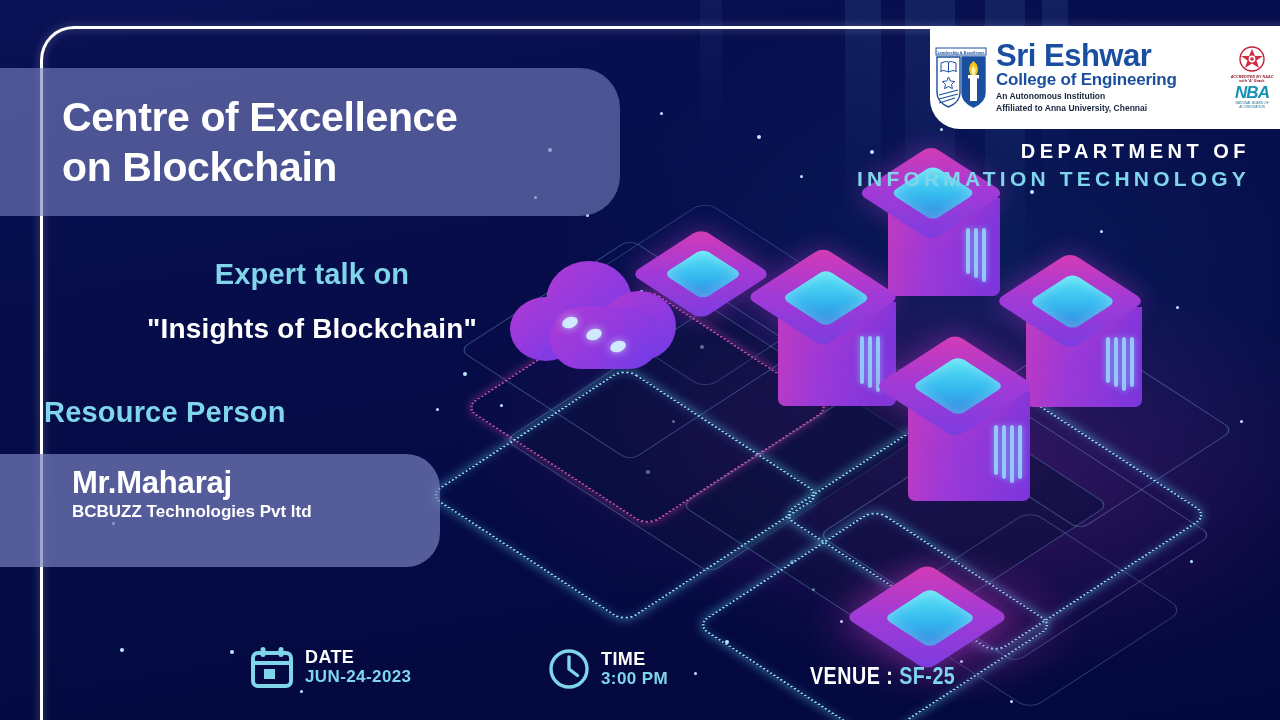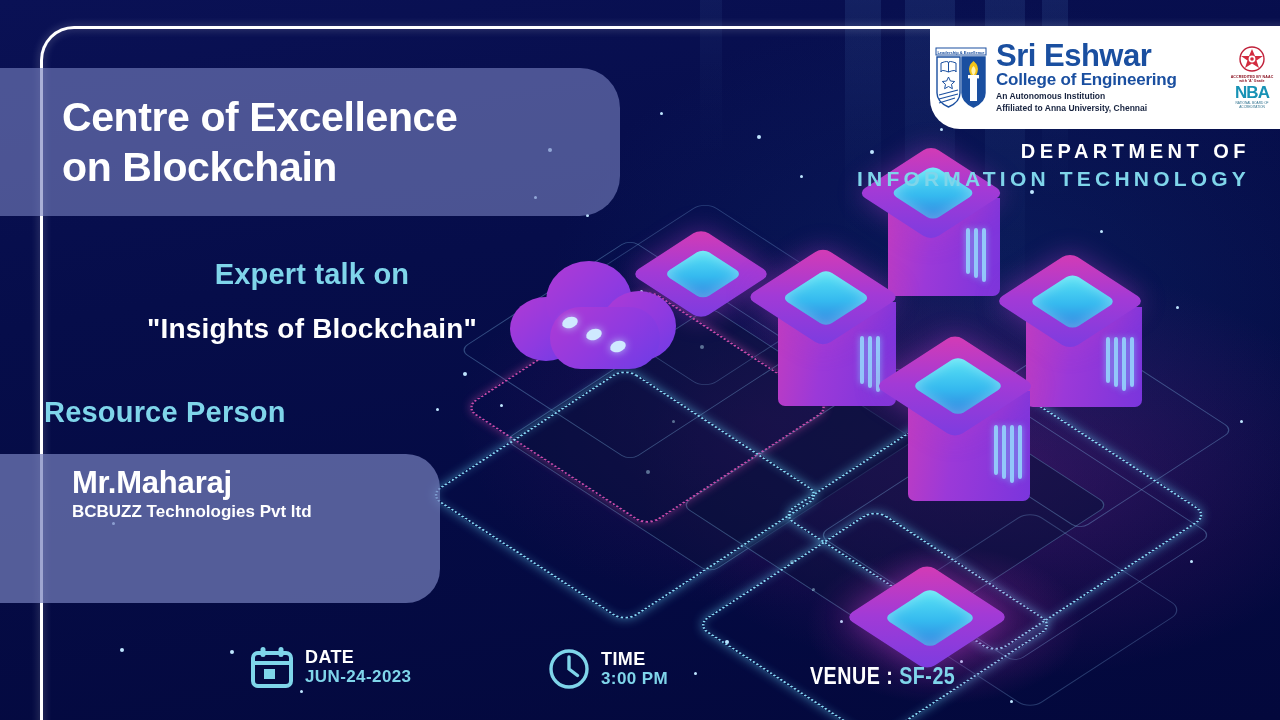--- a/index.html
+++ b/index.html
@@ -99,21 +99,21 @@
     border-bottom-left-radius:30px;
     display:flex; align-items:center;
     padding:6px 4px 6px 4px;
     gap:8px;
   }
   .crest { width:54px; height:62px; flex:0 0 auto; }
   .logo-text { flex:1 1 auto; }
   .logo-l1 { font-size:31px; font-weight:bold; color:#1a4fa0; line-height:.95; letter-spacing:-.5px; }
   .logo-l2 { font-size:17px; font-weight:bold; color:#1a4fa0; line-height:1.05; letter-spacing:-.2px; }
   .logo-l3 { font-size:8.5px; font-weight:bold; color:#17233f; line-height:1.25; margin-top:2px; }
-  .badges { width:48px; display:flex; flex-direction:column; align-items:center; gap:1px; }
+  .badges { width:48px; display:flex; flex-direction:column; align-items:center; gap:1px;font-style:italic; }
   .badge-cap { font-size:3.6px; font-weight:bold; color:#8a1020; text-align:center; line-height:1.15; letter-spacing:.1px; }
   .nba-word { font-size:17px; font-weight:bold; color:#1792b5; letter-spacing:-1px; line-height:1; }
   .nba-cap { font-size:3.2px; color:#2b6f8c; text-align:center; line-height:1.2; }
 
   
   .dept { position:absolute; right:30px; top:140px; text-align:right; }
   .dept-1 { font-size:20px; font-weight:bold; letter-spacing:4.5px; color:#ffffff; }
   .dept-2 { font-size:21px; font-weight:bold; letter-spacing:4.2px; color:#7fd5ea; margin-top:4px; }
 
   
@@ -132,21 +132,21 @@
   .talk { position:absolute; left:62px; top:258px; width:500px; text-align:center; }
   .talk-1 { font-size:29px; font-weight:bold; color:#7fd5ea; letter-spacing:.2px; }
   .talk-2 { font-size:28px; font-weight:bold; color:#ffffff; margin-top:22px; letter-spacing:.2px; }
 
   .resource { position:absolute; left:44px; top:396px;
     font-size:29px; font-weight:bold; color:#7fd5ea; letter-spacing:.2px; }
 
   
   .speaker {
     position:absolute; left:0; top:454px;
-    width:440px; height:149px;
+    width:440px; height:113px;
     background:rgba(118,128,190,.70);
     border-top-right-radius:34px;
     border-bottom-right-radius:34px;
     padding:12px 0 0 72px;
   }
   .sp-name { font-size:31px; font-weight:bold; color:#ffffff; line-height:1.1; letter-spacing:-.2px; }
   .sp-role { font-size:17px; font-weight:bold; color:#ffffff; line-height:1.45; margin-top:2px; }
   .sp-org  { font-size:17px; font-weight:bold; color:#ffffff; line-height:1.45; }
 
   

